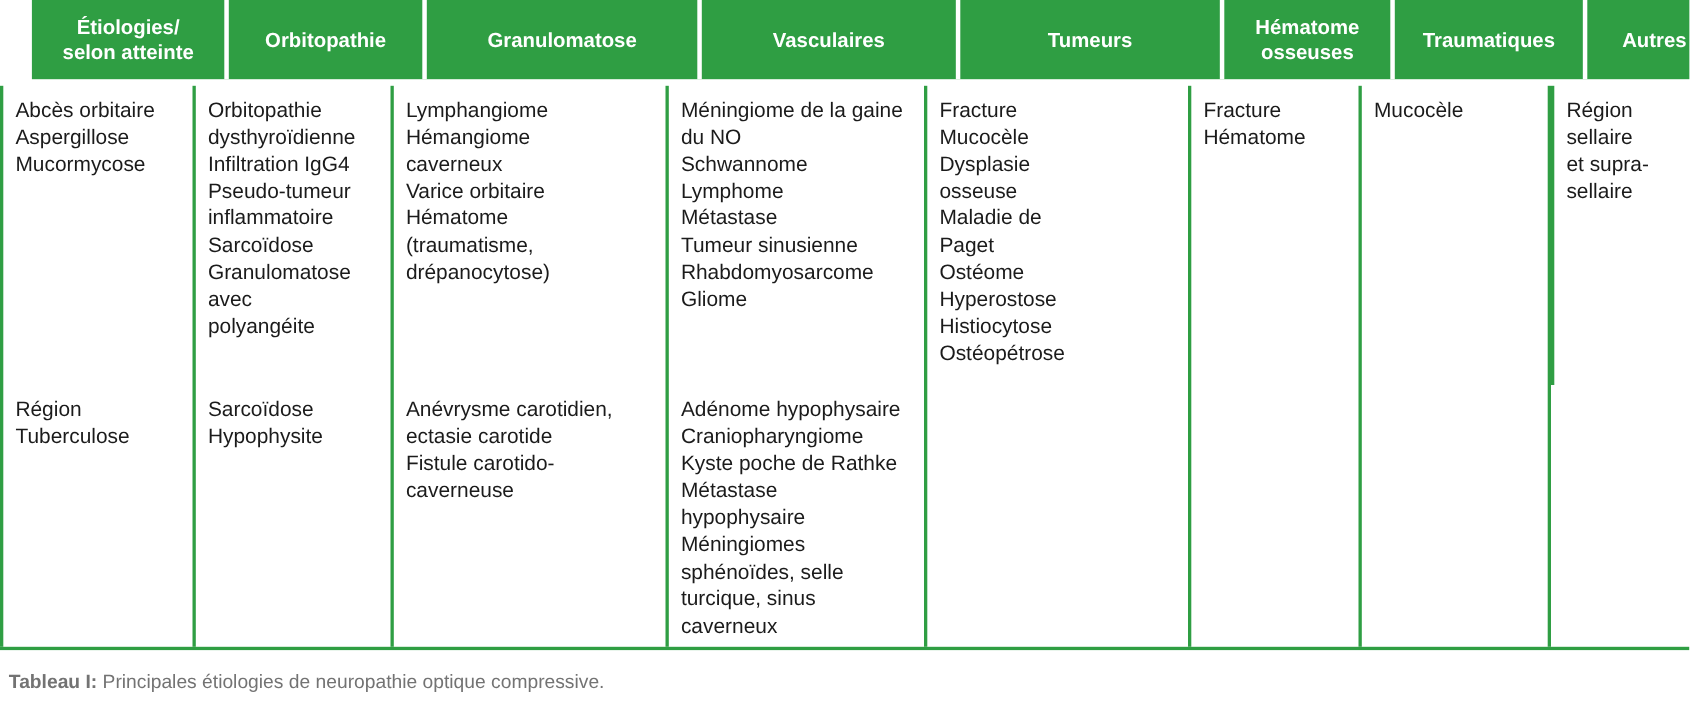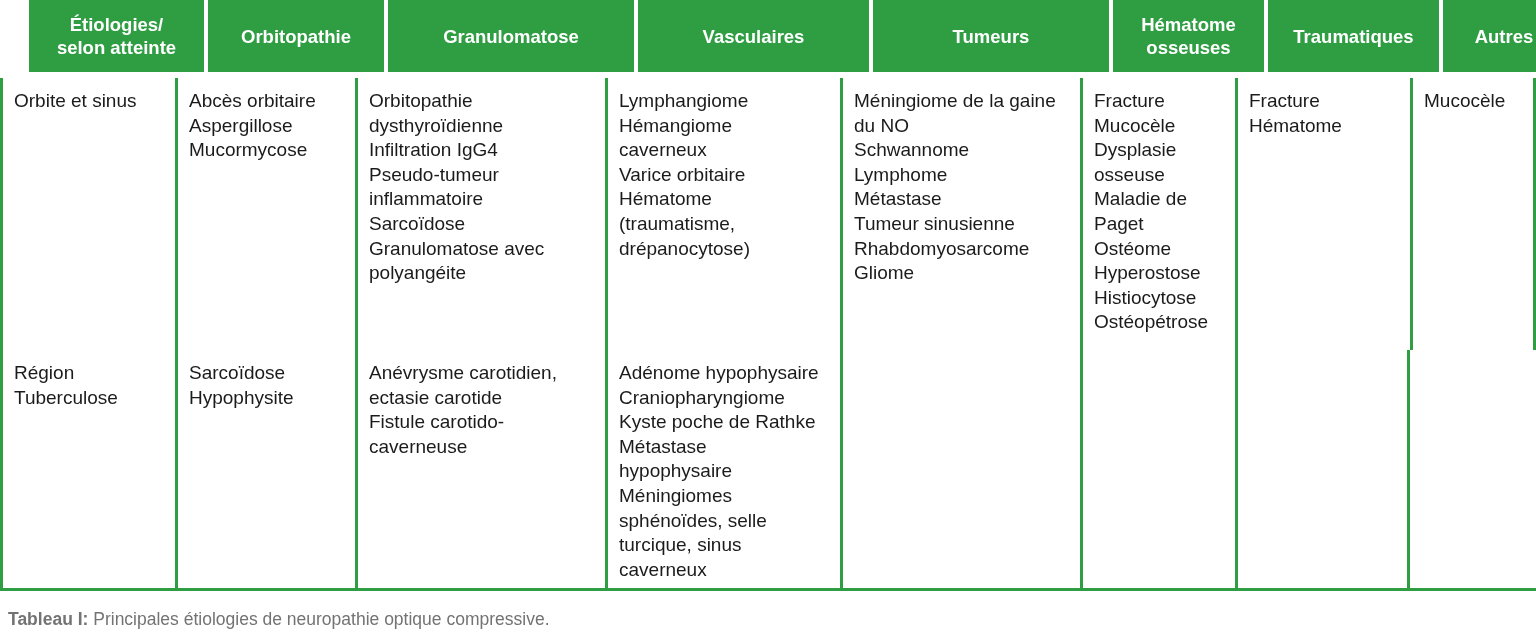--- a/index.html
+++ b/index.html
@@ -77,21 +77,20 @@
     <div class="th">Hématome
 osseuses</div>
     <div class="th">Traumatiques</div>
     <div class="th">Autres</div>
   </div>
 
   <div class="head-gap"></div>
 
   <div class="tbody">
 
-    <div class="td">Orbite et sinus</div>
     <div class="td">Abcès orbitaire
 Aspergillose
 Mucormycose</div>
     <div class="td">Orbitopathie
 dysthyroïdienne
 Infiltration IgG4
 Pseudo-tumeur
 inflammatoire
 Sarcoïdose
 Granulomatose avec
@@ -118,20 +117,23 @@
 Maladie de
 Paget
 Ostéome
 Hyperostose
 Histiocytose
 Ostéopétrose</div>
     <div class="td">Fracture
 Hématome</div>
     <div class="td last-col">Mucocèle</div>
 
+    <div class="td">Région sellaire
+et supra-
+sellaire</div>
     <div class="td">Région
 Tuberculose</div>
     <div class="td">Sarcoïdose
 Hypophysite</div>
     <div class="td">Anévrysme carotidien,
 ectasie carotide
 Fistule carotido-
 caverneuse</div>
     <div class="td">Adénome hypophysaire
 Craniopharyngiome

